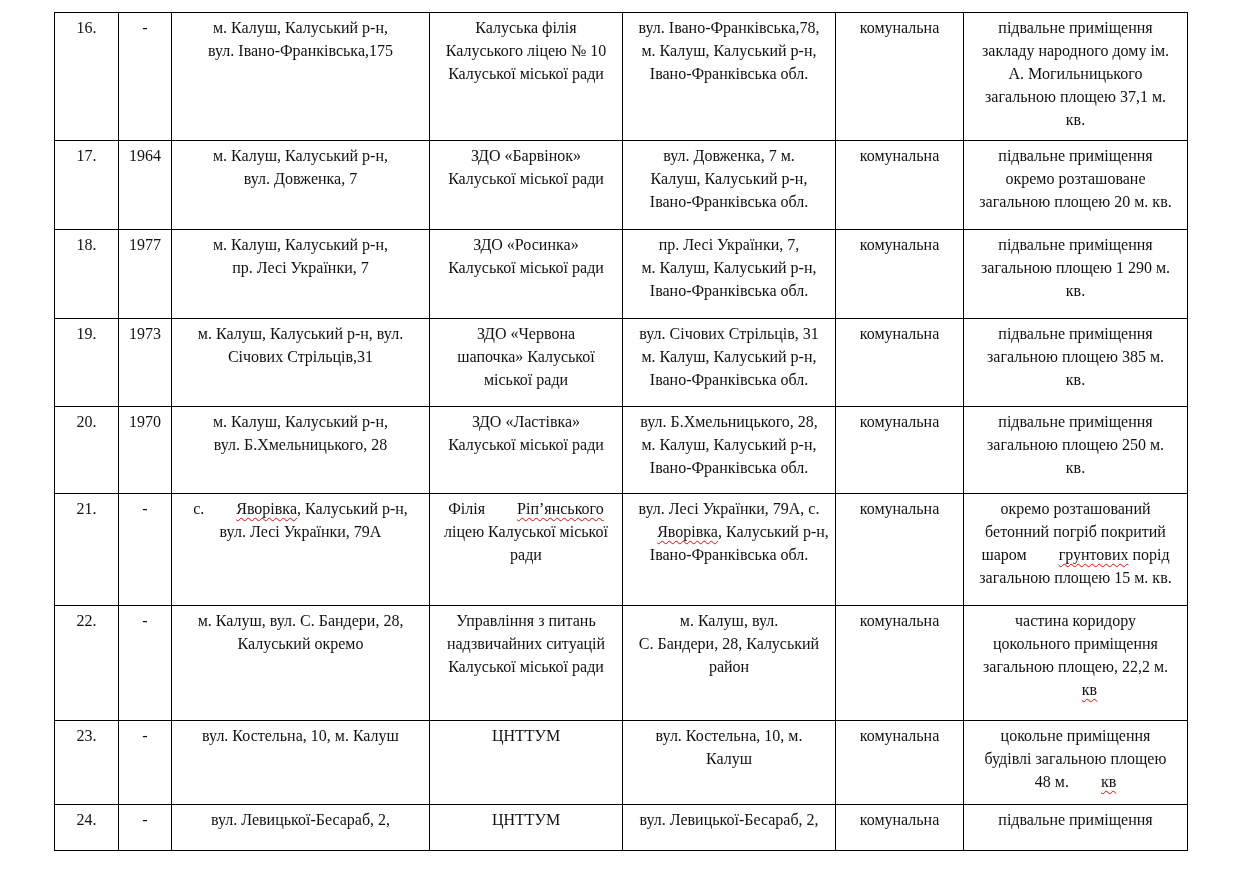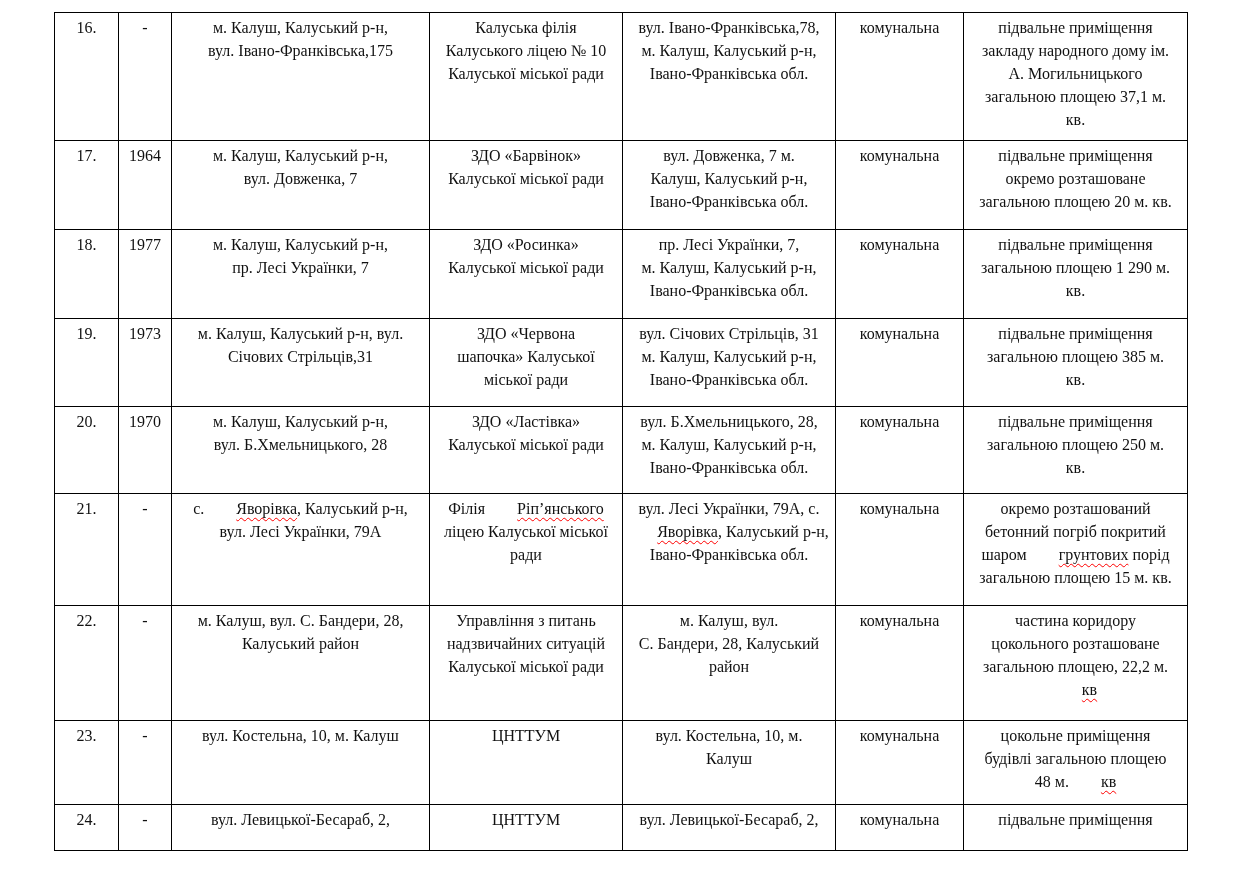--- a/index.html
+++ b/index.html
@@ -253,38 +253,38 @@
         </tr>
         <tr style="height: 115px;">
           <td class="col-num">
             <div class="line">22.</div>
           </td>
           <td class="col-year">
             <div class="line">-</div>
           </td>
           <td class="col-address semi">
             <div class="line">м. Калуш, вул. С. Бандери, 28,</div>
-            <div class="line">Калуський район</div>
+            <div class="line">Калуський окремо</div>
           </td>
           <td class="col-institution">
             <div class="line">Управління з питань</div>
             <div class="line">надзвичайних ситуацій</div>
             <div class="line">Калуської міської ради</div>
           </td>
           <td class="col-address2">
             <div class="line">м. Калуш, вул.</div>
             <div class="line">С. Бандери, 28, Калуський</div>
             <div class="line">район</div>
           </td>
           <td class="col-ownership">
             <div class="line">комунальна</div>
           </td>
           <td class="col-description">
             <div class="line"><span>частина коридору</span></div>
-            <div class="line"><span>цокольного розташоване</span></div>
+            <div class="line"><span>цокольного приміщення</span></div>
             <div class="line"><span>загальною площею, 22,2 м.</span></div>
             <div class="line"><span class="misspell">кв</span></div>
           </td>
         </tr>
         <tr style="height: 84px;">
           <td class="col-num">
             <div class="line">23.</div>
           </td>
           <td class="col-year">
             <div class="line">-</div>

